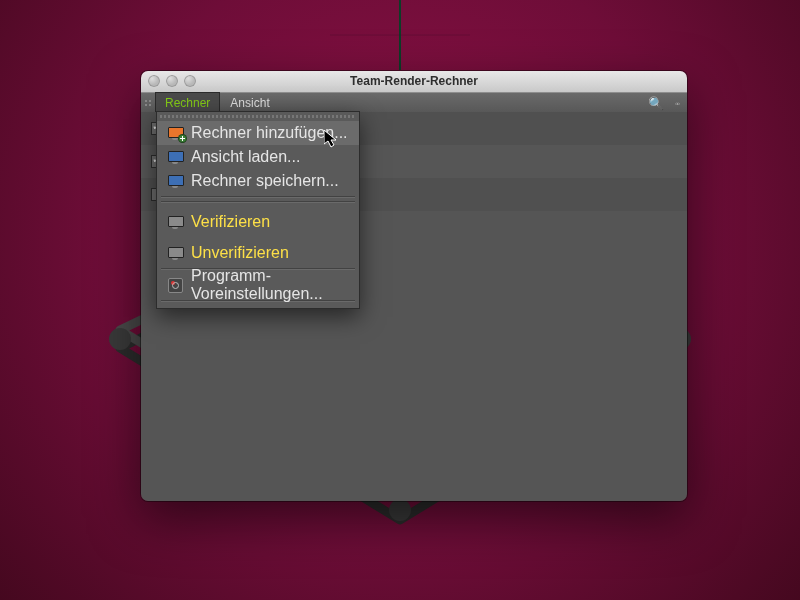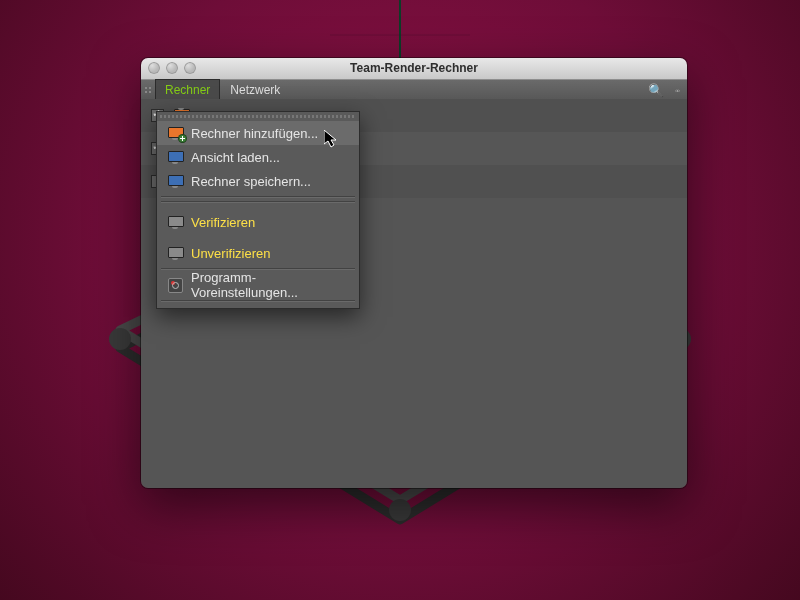--- a/index.html
+++ b/index.html
@@ -1,20 +1,20 @@
 <!DOCTYPE html>
 <html><head>
 <meta charset="utf-8">
 <style>
   html,body{margin:0;padding:0;width:800px;height:600px;overflow:hidden;font-family:"Lucida Grande","Segoe UI",Arial,sans-serif;font-size:12px;color:#ccc;}
   
   #viewport{position:absolute;inset:0;background:radial-gradient(circle at 50% 40%,#8f1146 0%,#6e0d38 55%,#45081f 100%);}
   #viewport svg{position:absolute;inset:0;}
   
-  #win{position:absolute;left:141px;top:58px;width:546px;height:430px;border-radius:7px;overflow:hidden;
+  #win{position:absolute;left:141px;top:71px;width:546px;height:430px;border-radius:7px;overflow:hidden;
        box-shadow:0 18px 50px rgba(0,0,0,.55),0 0 0 1px rgba(0,0,0,.4);}
   
   #titlebar{height:21px;background:linear-gradient(#e8e8e8,#c9c9c9);border-bottom:1px solid #8e8e8e;position:relative;
             text-align:center;line-height:21px;color:#2e2e2e;font-weight:bold;font-size:12px;}
   #tlights{position:absolute;left:7px;top:4px;display:flex;gap:6px;}
   .tl{width:12px;height:12px;border-radius:50%;background:radial-gradient(circle at 35% 30%,#fff8,#0000 55%),#b8b8b8;
       box-shadow:inset 0 0 0 1px #9a9a9a;}
   
   #menubar{height:20px;background:linear-gradient(#6a6a6a,#575757);border-bottom:1px solid #333;display:flex;align-items:stretch;
            font-size:12px;color:#ddd;position:relative;}
@@ -35,21 +35,21 @@
   .row:nth-child(even){background:#565656;}
   .row .chk{width:11px;height:11px;border:1px solid #2d2d2d;background:#6d6d6d;position:relative;flex:none;}
   .row .chk.on::after{content:"✓";position:absolute;left:0;top:-3px;font-size:11px;color:#e6e6e6;}
   .row .mic{width:18px;height:14px;flex:none;}
   .row.highlight .name{color:#e8a23c;}
   
   #dropdown{position:absolute;left:156px;top:111px;width:202px;background:#5a5a5a;border:1px solid #2c2c2c;
             box-shadow:0 8px 22px rgba(0,0,0,.55);padding:3px 0;}
   #dropdown::before{content:"";position:absolute;left:3px;right:3px;top:3px;height:3px;
       background:repeating-linear-gradient(90deg,#777 0 2px,transparent 2px 4px);}
-  .mi{display:flex;align-items:center;gap:8px;height:24px;padding:0 10px;color:#e5e5e5;font-size:13px;cursor:default;}
+  .mi{display:flex;align-items:center;gap:8px;height:24px;padding:0 10px;color:#e5e5e5;font-size:16px;cursor:default;}
   .mi:first-of-type{margin-top:6px;}
   .mi.hover{background:#6b6b6b;}
   .mi.disabled{color:#fde047;margin-top:7px;}
   .mi .mico{width:16px;height:14px;flex:none;display:flex;align-items:center;justify-content:center;}
   .sep{height:1px;margin:3px 4px;background:#424242;border-bottom:1px solid #6a6a6a;}
   
   .mon{width:16px;height:12px;position:relative;}
   .mon .scr{position:absolute;left:1px;top:0;width:14px;height:9px;border:1px solid #222;background:#333;border-radius:1px;}
   .mon .base{position:absolute;left:5px;bottom:-1px;width:6px;height:2px;background:#888;border-radius:0 0 2px 2px;}
   .mon.c-orange .scr{background:#e9762c;}
@@ -107,21 +107,21 @@
       <div class="tl"></div>
     </div>
     <span>Team-Render-Rechner</span>
   </div>
 
   <div id="menubar">
     <div class="grip">
         <span></span>
       </div>
     <div class="menu open">Rechner</div>
-    <div class="menu">Netzwerk</div>
+    <div class="menu">Ansicht</div>
     <div class="tools">
       <span>🔍</span>
       <span style="font-size:10px;letter-spacing:-2px;">◦◦</span>
     </div>
   </div>
 
   <div id="content">
     <div class="row">
       <span class="chk on"></span>
       <span class="mic"><span class="mon c-orange"><span class="scr"></span><span class="base"></span></span></span>

